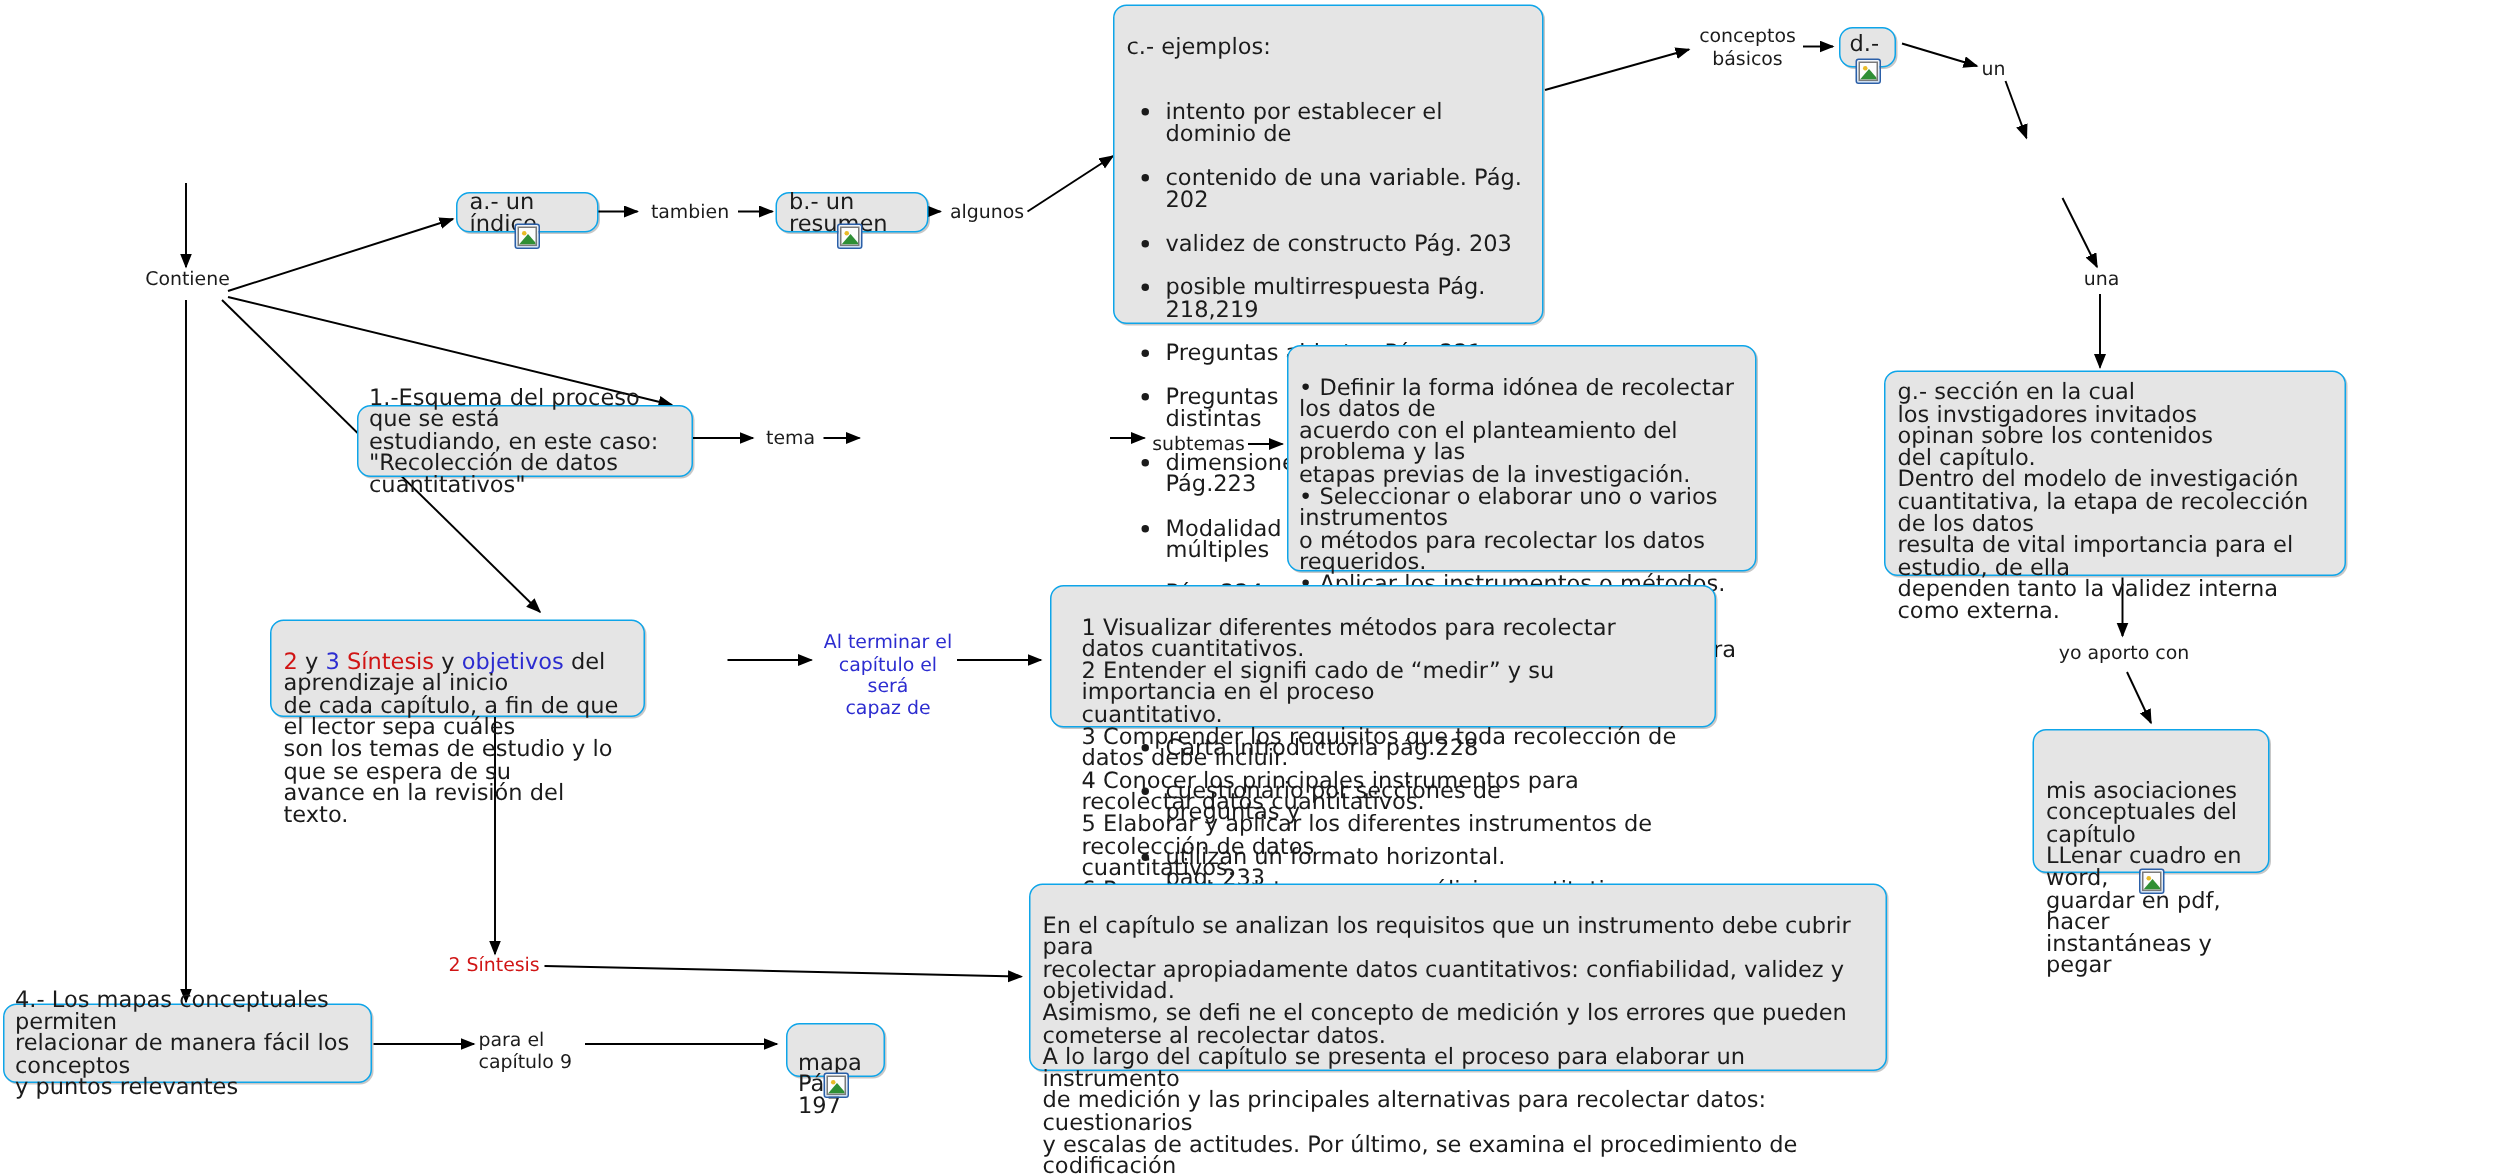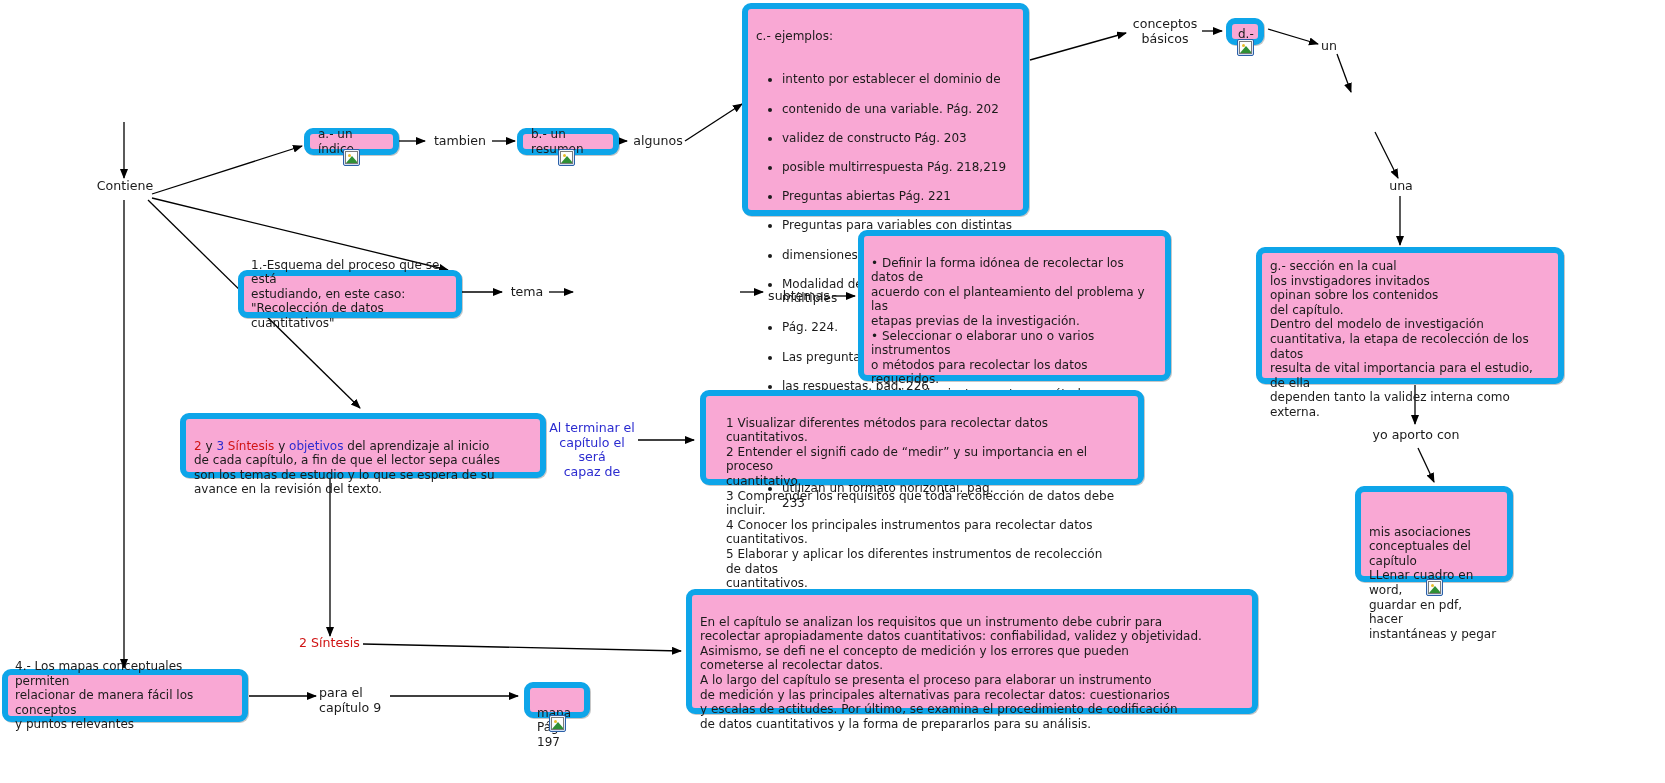--- a/index.html
+++ b/index.html
@@ -19,25 +19,25 @@
     position: absolute;
     left: 0;
     top: 0;
     width: 1665px;
     height: 783px;
     pointer-events: none;
   }
   .node {
     position: absolute;
     box-sizing: border-box;
-    background: #f9a8d4;
-    border: 6px solid #0ea5e9;
+    background: #e5e5e5;
+    border: 1px solid #0ea5e9;
     border-radius: 9px;
     color: #1b1b1b;
-    font-size: 12px;
+    font-size: 15px;
     line-height: 14.6px;
     padding: 5px 8px 5px 8px;
     box-shadow: 1px 1px 0 rgba(0,0,0,0.22);
     white-space: pre-line;
   }
   .label {
     position: absolute;
     color: #1b1b1b;
     font-size: 12.6px;
     line-height: 14.6px;
@@ -261,21 +261,21 @@
 etapas previas de la investigación.
 • Seleccionar o elaborar uno o varios instrumentos
 o métodos para recolectar los datos requeridos.
 • Aplicar los instrumentos o métodos.
 • Obtener los datos.
 • Codificar los datos.
 • Archivar los datos y prepararlos para su análisis
 por computadora.</span>
   </div>
 
-  <div class="node" style="left:180px; top:413px; width:366px; height:65px; padding:5px 8px;">
+  <div class="node" style="left:180px; top:413px; width:250px; height:65px; padding:5px 8px;">
     <span class="node-text"><span class="redword">2</span><span class="blackword"> y </span><span class="blueword">3</span><span class="redword">  Síntesis</span><span class="blackword"> y </span><span class="blueword">objetivos</span><span class="blackword tight"> del aprendizaje al inicio
 de cada capítulo, a fin de que el lector sepa cuáles
 son los temas de estudio y lo que se espera de su
 avance en la revisión del texto.</span></span>
   </div>
 
   <div class="label blue" style="left:544px; top:421px; width:96px;">Al terminar el
 capítulo el será
 capaz de</div>
 

